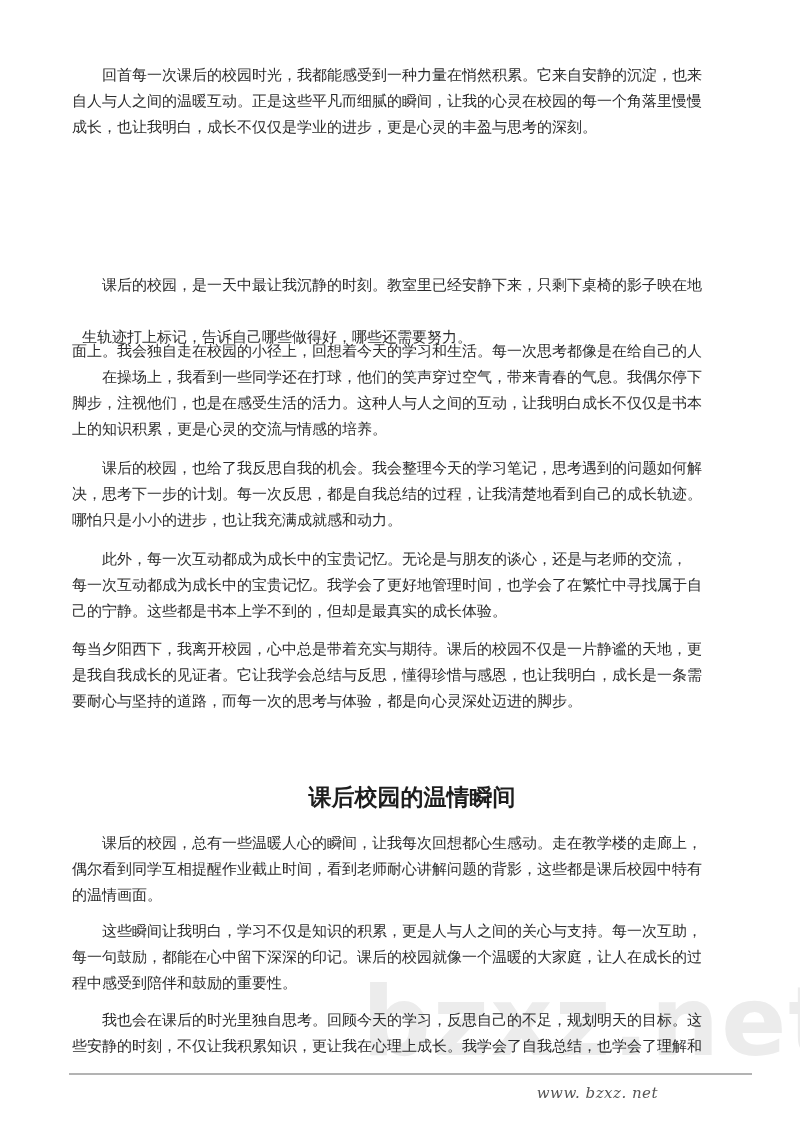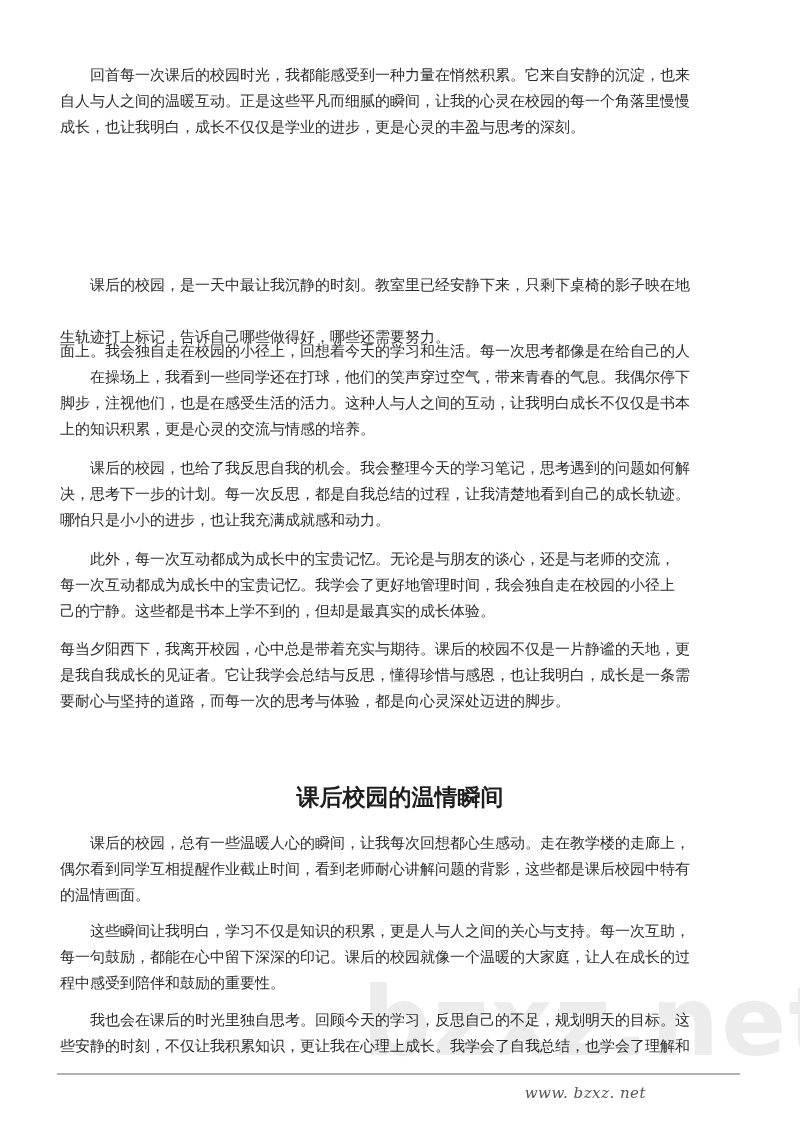--- a/index.html
+++ b/index.html
@@ -21,21 +21,21 @@
     font-family: "DejaVu Sans", "Liberation Sans", sans-serif;
     font-size: 23px; font-weight: bold; color: #1e1e1e;
     height: 30px; line-height: 30px;
   }
   .watermark {
     position: absolute; left: 362px; top: 982px;
     font-family: "DejaVu Sans", "Liberation Sans", sans-serif;
     font-size: 96px; font-weight: bold; color: #ececec;
     letter-spacing: 2px; line-height: 80px; z-index: 0;
   }
-  .text-layer { position: absolute; left: 0; top: 0; width: 706px; height: 1131px; z-index: 1; }
+  .text-layer { position: absolute; left: 12px; top: 0; width: 706px; height: 1131px; z-index: 1; }
   .footer-rule {
     position: absolute; left: 57px; top: 1073px; width: 683px; height: 0;
     border-top: 2px solid #b3b3b3;
   }
   .footer-url {
     position: absolute; right: 60px; top: 1084px;
     font-family: "DejaVu Serif", "Liberation Serif", serif;
     font-style: italic; font-size: 15px; color: #555555;
     letter-spacing: 0.5px;
   }
@@ -52,38 +52,38 @@
     <div class="para" style="top:62px;">
       <div class="line indent" style="top:0px;">回首每一次课后的校园时光，我都能感受到一种力量在悄然积累。它来自安静的沉淀，也来</div>
       <div class="line" style="top:26px;">自人与人之间的温暖互动。正是这些平凡而细腻的瞬间，让我的心灵在校园的每一个角落里慢慢</div>
       <div class="line" style="top:52px;">成长，也让我明白，成长不仅仅是学业的进步，更是心灵的丰盈与思考的深刻。</div>
     </div>
 
 
     <div class="para" style="top:272px;">
       <div class="line indent" style="top:0px;">课后的校园，是一天中最让我沉静的时刻。教室里已经安静下来，只剩下桌椅的影子映在地</div>
       <div class="line" style="top:26px;margin-top:40px;">面上。我会独自走在校园的小径上，回想着今天的学习和生活。每一次思考都像是在给自己的人</div>
-      <div class="line" style="top:52px;">生轨迹打上标记，告诉自己哪些做得好，哪些还需要努力。</div>
+      <div class="line" style="top:52px;margin-left:10px;">生轨迹打上标记，告诉自己哪些做得好，哪些还需要努力。</div>
     </div>
 
     <div class="para" style="top:364px;">
       <div class="line indent" style="top:0px;">在操场上，我看到一些同学还在打球，他们的笑声穿过空气，带来青春的气息。我偶尔停下</div>
       <div class="line" style="top:26px;">脚步，注视他们，也是在感受生活的活力。这种人与人之间的互动，让我明白成长不仅仅是书本</div>
       <div class="line" style="top:52px;">上的知识积累，更是心灵的交流与情感的培养。</div>
     </div>
 
     <div class="para" style="top:455px;">
       <div class="line indent" style="top:0px;">课后的校园，也给了我反思自我的机会。我会整理今天的学习笔记，思考遇到的问题如何解</div>
       <div class="line" style="top:26px;">决，思考下一步的计划。每一次反思，都是自我总结的过程，让我清楚地看到自己的成长轨迹。</div>
       <div class="line" style="top:52px;">哪怕只是小小的进步，也让我充满成就感和动力。</div>
     </div>
 
     <div class="para" style="top:546px;">
       <div class="line indent" style="top:0px;">此外，每一次互动都成为成长中的宝贵记忆。无论是与朋友的谈心，还是与老师的交流，</div>
-      <div class="line" style="top:26px;">每一次互动都成为成长中的宝贵记忆。我学会了更好地管理时间，我会独自走在校园的小径上</div>
+      <div class="line" style="top:26px;">每一次互动都成为成长中的宝贵记忆。我学会了更好地管理时间，也学会了在繁忙中寻找属于自</div>
       <div class="line" style="top:52px;">己的宁静。这些都是书本上学不到的，但却是最真实的成长体验。</div>
     </div>
 
     <div class="para" style="top:636px;">
       <div class="line" style="top:0px;">每当夕阳西下，我离开校园，心中总是带着充实与期待。课后的校园不仅是一片静谧的天地，更</div>
       <div class="line" style="top:26px;">是我自我成长的见证者。它让我学会总结与反思，懂得珍惜与感恩，也让我明白，成长是一条需</div>
       <div class="line" style="top:52px;">要耐心与坚持的道路，而每一次的思考与体验，都是向心灵深处迈进的脚步。</div>
     </div>
 
     <div class="heading" style="top:782px;">课后校园的温情瞬间</div>

